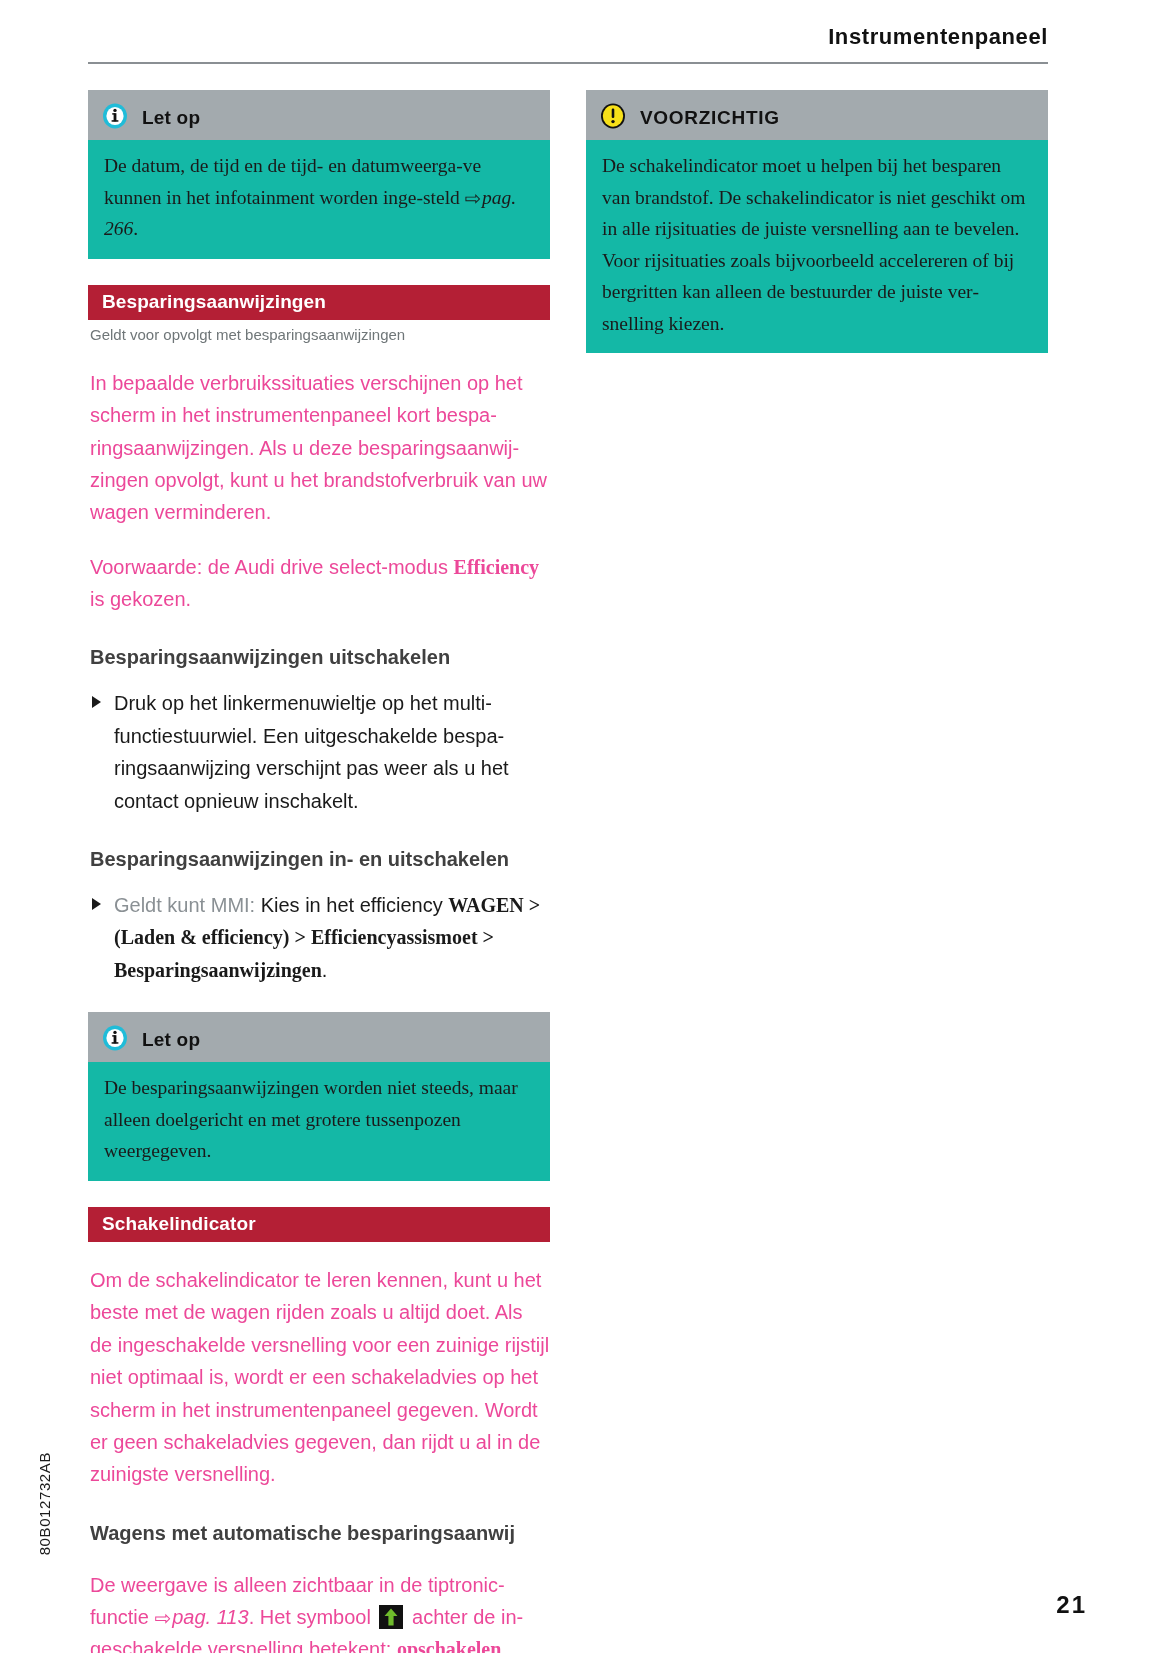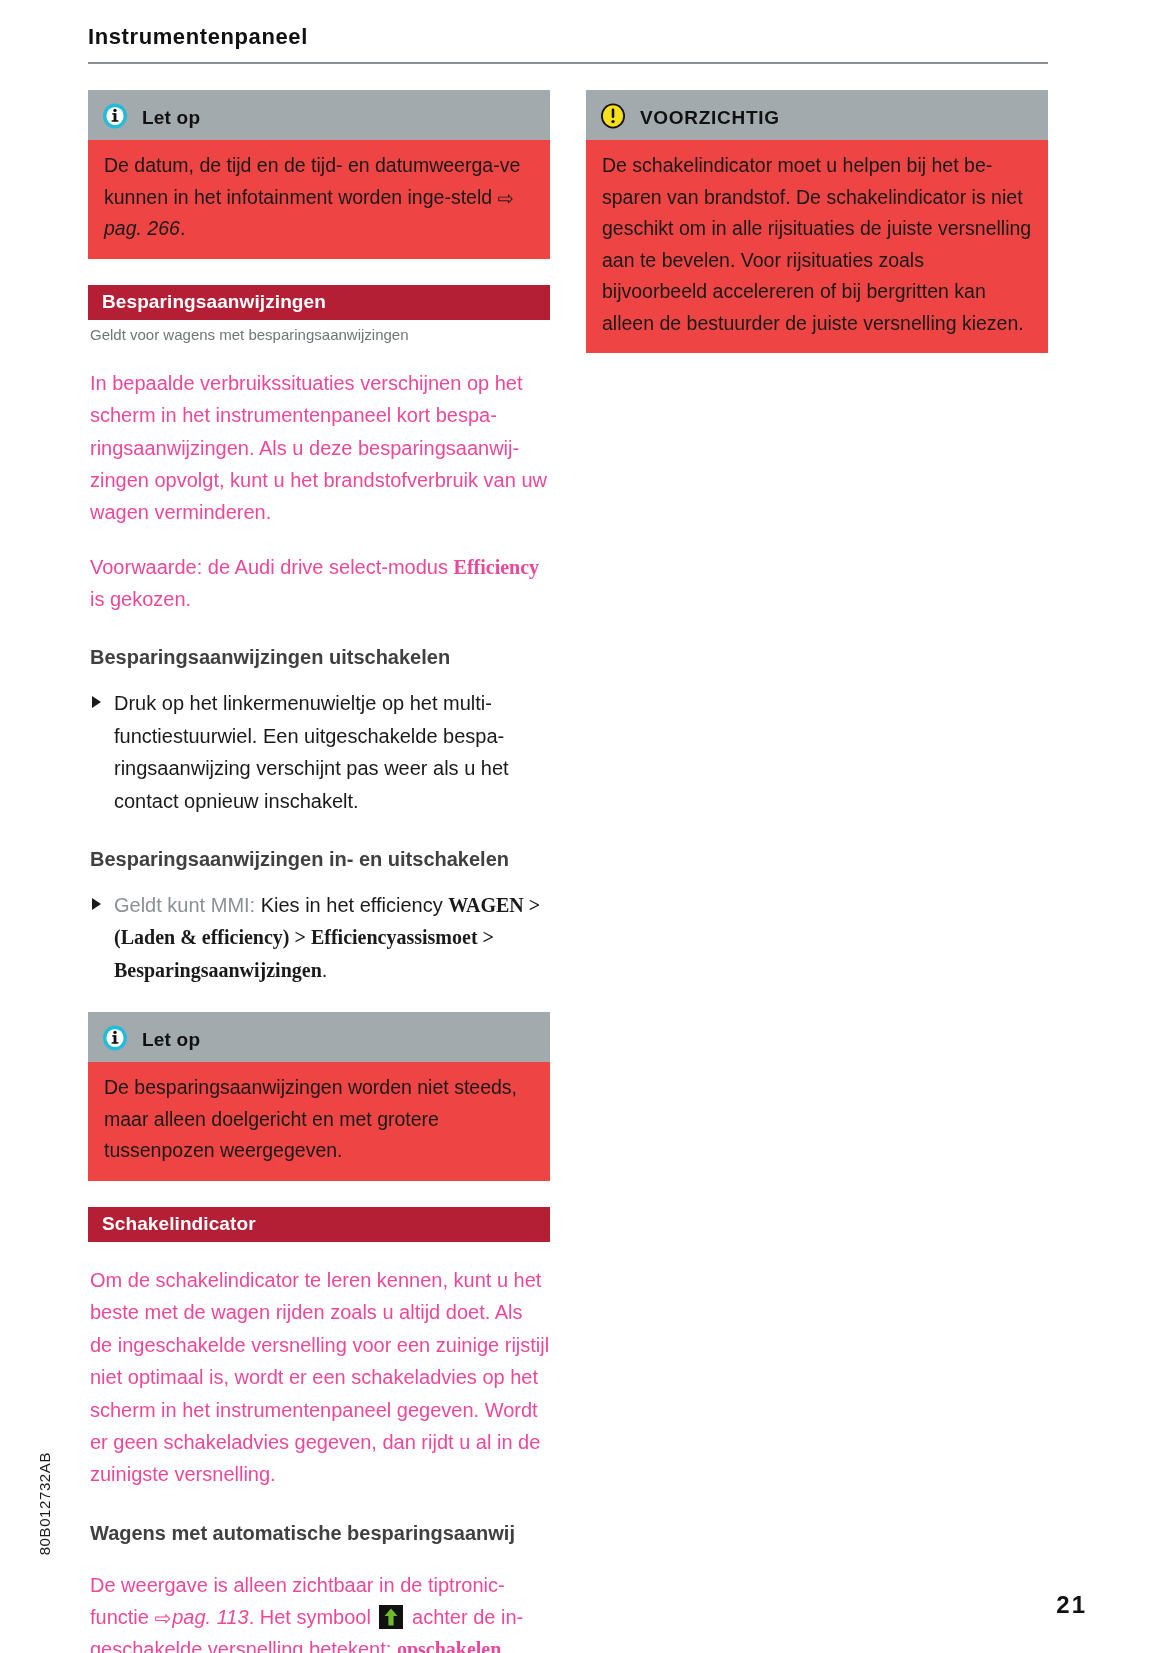--- a/index.html
+++ b/index.html
@@ -19,21 +19,21 @@
     overflow: hidden;
     box-sizing: border-box;
   }
 
   
   .page-header {
     position: absolute;
     left: 88px;
     top: 24px;
     width: 960px;
-    text-align: left;
+    text-align: right;
   }
   .page-header .title {
     font-size: 22px;
     font-weight: bold;
     letter-spacing: 0.6px;
     color: #111111;
     line-height: 1.2;
   }
   .header-rule {
     position: absolute;
@@ -75,26 +75,27 @@
   .box-head .label {
     font-size: 19px;
     font-weight: bold;
     color: #111111;
     letter-spacing: 0.2px;
   }
   .box-head .label.caps {
     letter-spacing: 0.7px;
   }
   .box-body {
-    background: #ef4444;
+    background: #14b8a6;
     padding: 10px 16px 14px 16px;
     box-sizing: border-box;
     font-size: 19.5px;
     line-height: 1.62;
     color: #1a1a1a;
+    font-family: Liberation Serif, serif;
   }
 
   
   .section-bar {
     background: #b41f35;
     color: #ffffff;
     font-size: 19px;
     font-weight: bold;
     padding: 6px 14px 7px 14px;
     box-sizing: border-box;
@@ -215,21 +216,21 @@
           </svg>
         </span>
         <span class="label">Let op</span>
       </div>
       <div class="box-body">
         <span>De datum, de tijd en de tijd- en datumweerga-</span><span>ve kunnen in het infotainment worden inge-</span><span>steld </span><span class="arrow-ref">⇨</span><span class="xref">pag. 266</span><span>.</span>
       </div>
     </div>
 
     <div class="section-bar">Besparingsaanwijzingen</div>
-    <div class="section-note">Geldt voor wagens met besparingsaanwijzingen</div>
+    <div class="section-note">Geldt voor opvolgt met besparingsaanwijzingen</div>
 
     <p class="para">In bepaalde verbruikssituaties verschijnen op het scherm in het instrumentenpaneel kort bespa­ringsaanwijzingen. Als u deze besparingsaanwij­zingen opvolgt, kunt u het brandstofverbruik van uw wagen verminderen.</p>
 
     <p class="para"><span>Voorwaarde: de Audi drive select-modus </span><b>Efficien­cy</b><span> is gekozen.</span></p>
 
     <div class="sub-head">Besparingsaanwijzingen uitschakelen</div>
 
     <div class="bullet">
       <span class="tri"></span>
       <span>Druk op het linkermenuwieltje op het multi­functiestuurwiel. Een uitgeschakelde bespa­ringsaanwijzing verschijnt pas weer als u het contact opnieuw inschakelt.</span>

